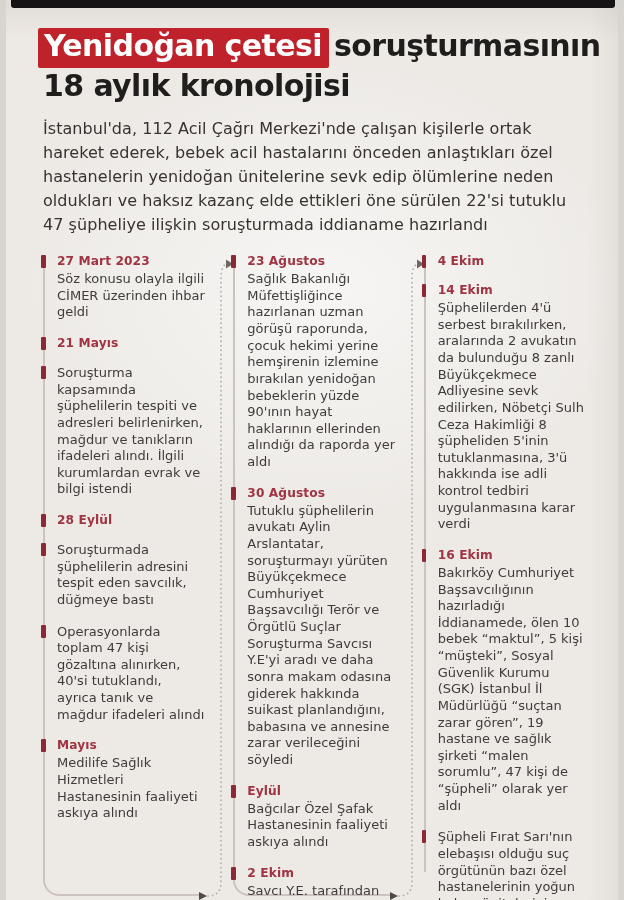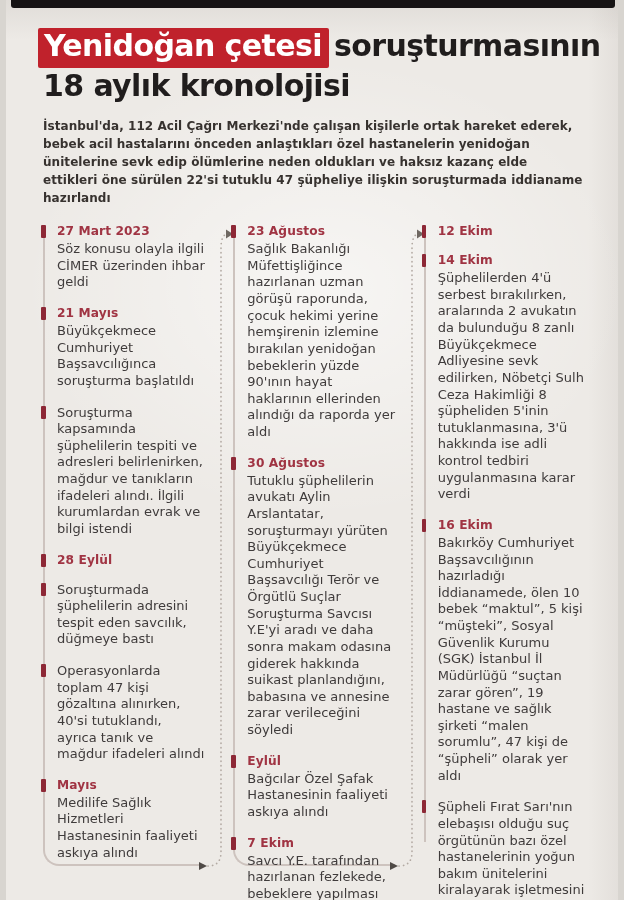--- a/index.html
+++ b/index.html
@@ -23,21 +23,21 @@
   .header{padding:28px 34px 0 37px;}
   .title{margin:0;font-weight:bold;font-size:30px;line-height:1.22;letter-spacing:-.6px;color:#201d1d;}
   .title .line{display:block;white-space:nowrap;}
   .hl{
     background:var(--accent,#c0222c);color:#ffffff;
     display:inline-block;padding:0 7px 3px 6px;margin-left:-5px;border-radius:2px;
   }
   .title-rest{margin-left:5px;}
   .intro{
     margin:13px 0 0;max-width:556px;
-    font-size:12px;line-height:1.5;font-weight:bold;
+    font-size:16px;line-height:1.5;font-weight:normal;
     color:#37322f;letter-spacing:.05px;
   }
   .timeline{display:flex;margin:17px 30px 0 37px;height:654px;}
   .column{flex:1 1 0;position:relative;min-width:0;}
   .rail{
     position:absolute;left:0;top:3px;right:3px;bottom:12px;
     border-left:2px solid #cdc3be;border-bottom:2px solid #cdc3be;
     border-bottom-left-radius:16px;pointer-events:none;
   }
   .rail::after{
@@ -80,21 +80,20 @@
   <main class="timeline">
     <section class="column">
       <div class="rail"></div>
       <div class="entries">
           <article class="entry">
             <div class="entry-date">27 Mart 2023</div>
             <div class="entry-text">Söz konusu olayla ilgili CİMER üzerinden ihbar geldi</div>
           </article>
           <article class="entry">
             <div class="entry-date">21 Mayıs</div>
-            <div class="entry-text">Büyükçekmece Cumhuriyet Başsavcılığınca soruşturma başlatıldı</div>
           </article>
           <article class="entry">
             <div class="entry-text">Soruşturma kapsamında şüphelilerin tespiti ve adresleri belirlenirken, mağdur ve tanıkların ifadeleri alındı. İlgili kurumlardan evrak ve bilgi istendi</div>
           </article>
           <article class="entry">
             <div class="entry-date">28 Eylül</div>
           </article>
           <article class="entry">
             <div class="entry-text">Soruşturmada şüphelilerin adresini tespit eden savcılık, düğmeye bastı</div>
           </article>
@@ -124,38 +123,38 @@
           </article>
           <article class="entry">
             <div class="entry-date">30 Ağustos</div>
             <div class="entry-text">Tutuklu şüphelilerin avukatı Aylin Arslantatar, soruşturmayı yürüten Büyükçekmece Cumhuriyet Başsavcılığı Terör ve Örgütlü Suçlar Soruşturma Savcısı Y.E'yi aradı ve daha sonra makam odasına giderek hakkında suikast planlandığını, babasına ve annesine zarar verileceğini söyledi</div>
           </article>
           <article class="entry">
             <div class="entry-date">Eylül</div>
             <div class="entry-text">Bağcılar Özel Şafak Hastanesinin faaliyeti askıya alındı</div>
           </article>
           <article class="entry">
-            <div class="entry-date">7 Ekim</div>
+            <div class="entry-date">2 Ekim</div>
             <div class="entry-text">Savcı Y.E. tarafından hazırlanan fezlekede, bebeklere yapılması gereken ancak yapılmayan tedavi ve bakım yöntemlerine yer verilerek, hastaya pasif ötenazi uygulandığı ve yenidoğan bebeklerin yüzde 90'ının hayat haklarının ellerinden alındığı vurgulandı</div>
           </article>
         </div>
     </section>
 
     <div class="separator">
       <svg viewBox="0 0 26 654" preserveAspectRatio="none">
         <path d="M1 642 Q14 642 14 628 L14 24 Q14 10 21 10" fill="none" stroke="#b2a9a2" stroke-width="1.7" stroke-dasharray="0.1 4.4" stroke-linecap="round"></path>
         <path d="M19 5.5 L26 10 L19 14.5 Z" fill="#6f6862"></path>
       </svg>
     </div>
 
     <section class="column last">
       <div class="rail"></div>
       <div class="entries">
           <article class="entry">
-            <div class="entry-date">12 Ekim</div>
+            <div class="entry-date">4 Ekim</div>
           </article>
           <article class="entry">
             <div class="entry-date">14 Ekim</div>
             <div class="entry-text">Şüphelilerden 4'ü serbest bırakılırken, aralarında 2 avukatın da bulunduğu 8 zanlı Büyükçekmece Adliyesine sevk edilirken, Nöbetçi Sulh Ceza Hakimliği 8 şüpheliden 5'inin tutuklanmasına, 3'ü hakkında ise adli kontrol tedbiri uygulanmasına karar verdi</div>
           </article>
           <article class="entry">
             <div class="entry-date">16 Ekim</div>
             <div class="entry-text">Bakırköy Cumhuriyet Başsavcılığının hazırladığı İddianamede, ölen 10 bebek “maktul”, 5 kişi “müşteki”, Sosyal Güvenlik Kurumu (SGK) İstanbul İl Müdürlüğü “suçtan zarar gören”, 19 hastane ve sağlık şirketi “malen sorumlu”, 47 kişi de “şüpheli” olarak yer aldı</div>
           </article>
           <article class="entry">

